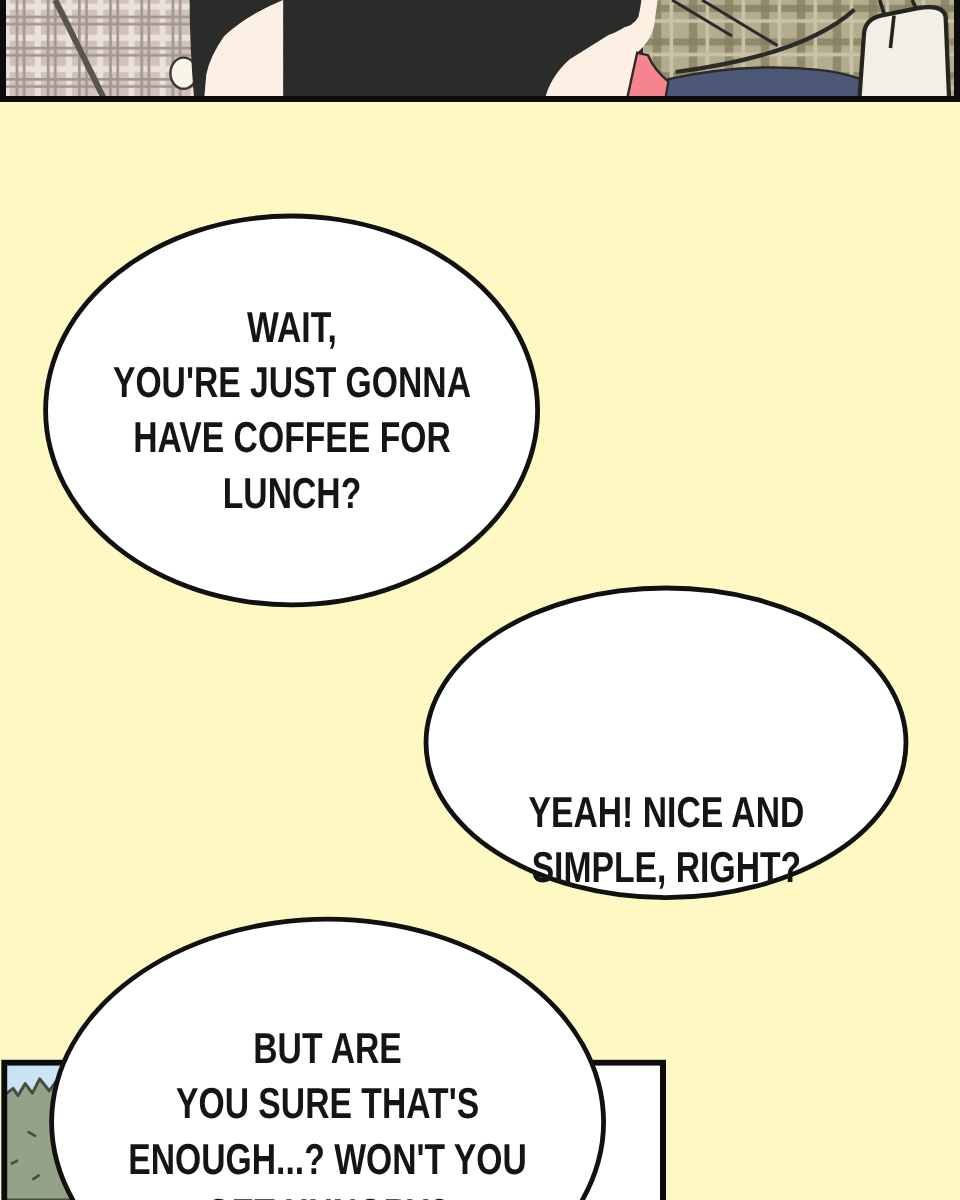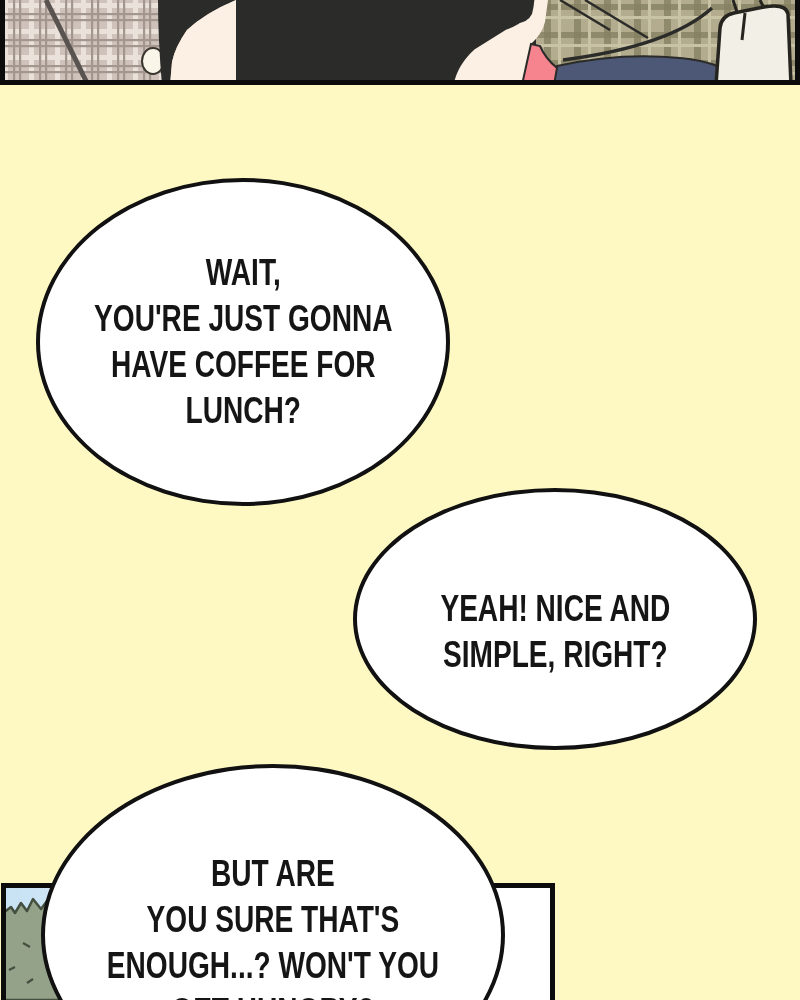--- a/index.html
+++ b/index.html
@@ -4,21 +4,21 @@
 <style>
   html,body{margin:0;padding:0;background:#ffffff;}
   #page{position:relative;width:800px;height:1000px;overflow:hidden;background:#fef9c3;
         font-family:"Liberation Sans",sans-serif;}
   .panel{position:absolute;display:block;}
   #panel-top{left:0;top:0;width:800px;height:85px;}
   #panel-bottom{left:1px;top:883px;width:554px;height:117px;}
   .bubble{position:absolute;box-sizing:border-box;background:#ffffff;border:4px solid #111111;
           border-radius:50%;display:flex;align-items:center;justify-content:center;}
   .b1{left:36px;top:178px;width:414px;height:328px;}
-  .b2{left:353px;top:488px;width:404px;height:262px;}
+  .b2{left:353px;top:488px;width:404px;height:262px;align-items:flex-end;}
   .b3{left:41px;top:764px;width:464px;height:342px;}
   .bubble-text{font-weight:700;font-size:36px;line-height:46px;color:#151515;text-align:center;
                transform:scaleX(0.78);white-space:nowrap;letter-spacing:0;}
   .b2 .bubble-text{padding-top:26px;}
   .b3 .bubble-text{padding-top:16px;}
   svg{display:block;}
 </style>
 </head>
 <body>
 

